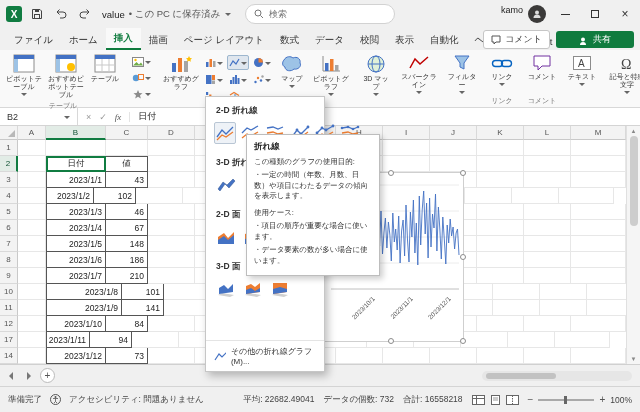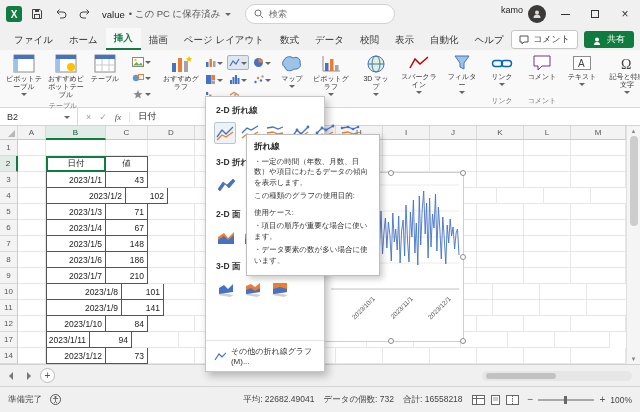--- a/index.html
+++ b/index.html
@@ -21,21 +21,21 @@
 .avatar{width:18px;height:18px;border-radius:50%;background:#3b3a39;display:flex;align-items:center;justify-content:center}
 .winbtn{width:30px;height:28px;display:flex;align-items:center;justify-content:center;color:#333}
 .min-glyph{width:9px;height:1px;background:#333}
 .max-glyph{width:8px;height:8px;border:1px solid #333}
 
 .tabsrow{height:22px;background:#f0f0f0;display:flex;align-items:flex-end;padding-left:6px;position:relative}
 .rtab{padding:4px 8px 3px;font-size:9.5px;color:#333;white-space:nowrap}
 .rtab.active{color:#0f7b3e;font-weight:bold;border-bottom:2px solid #0f7b3e;background:#f9f9f9}
 .tabs-right{position:absolute;right:6px;top:2px;display:flex;gap:6px;align-items:center}
 .cmt-btn{border:1px solid #c6c6c6;border-radius:3px;background:#fff;padding:2px 7px;display:flex;gap:4px;align-items:center;color:#333}
-.share-btn{background:#0f7b3e;border-radius:3px;color:#fff;padding:2px 9px;display:flex;gap:4px;align-items:flex-end}
+.share-btn{background:#0f7b3e;border-radius:3px;color:#fff;padding:2px 23px;display:flex;gap:4px;align-items:flex-end}
 
 .ribbon{height:58px;background:#f9f9f9;border-bottom:1px solid #d8d8d8;display:flex;align-items:stretch;padding:2px 2px 0;position:relative}
 .rgroup{display:flex;flex-direction:column;align-items:center;padding:0 2px}
 .rgroup .items{display:flex;align-items:flex-start;flex:1}
 .glabel{font-size:7px;color:#777;padding:0 0 2px;height:11px}
 .rdiv{width:1px;background:#e2e2e2;margin:4px 1px}
 .bigbtn{display:flex;flex-direction:column;align-items:center;gap:1px;padding:2px 1px;font-size:7px;color:#333;text-align:center;line-height:1.15}
 .w34{width:34px}.w40{width:40px}.w44{width:44px}
 .caret{width:0;height:0;border-left:3px solid transparent;border-right:3px solid transparent;border-top:3px solid #666;display:inline-block;margin-top:1px}
 .minigrid{display:flex;flex-direction:column;gap:2px;padding:3px 2px}
@@ -538,38 +538,38 @@
       <div class="gc" style="width:47px"></div>
       <div class="gc" style="width:47px"></div>
       <div class="gc" style="width:47px"></div>
       <div class="gc" style="width:47px"></div>
       <div class="gc" style="width:47px"></div>
       <div class="gc" style="width:55px"></div>
     </div>
     <div class="g-row">
       <div class="rh">4</div>
       <div class="gc" style="width:28px"></div>
-      <div class="gc tbl bl rgt" style="width:80px">2023/1/2</div>
+      <div class="gc tbl bl rgt" style="width:48px">2023/1/2</div>
       <div class="gc tbl rgt" style="width:42px">102</div>
       <div class="gc" style="width:47px"></div>
       <div class="gc" style="width:47px"></div>
       <div class="gc" style="width:47px"></div>
       <div class="gc" style="width:47px"></div>
       <div class="gc" style="width:47px"></div>
       <div class="gc" style="width:47px"></div>
       <div class="gc" style="width:47px"></div>
       <div class="gc" style="width:47px"></div>
       <div class="gc" style="width:47px"></div>
       <div class="gc" style="width:55px"></div>
     </div>
     <div class="g-row">
       <div class="rh">5</div>
       <div class="gc" style="width:28px"></div>
       <div class="gc tbl bl rgt" style="width:60px">2023/1/3</div>
-      <div class="gc tbl rgt" style="width:42px">71</div>
+      <div class="gc tbl rgt" style="width:42px">46</div>
       <div class="gc" style="width:47px"></div>
       <div class="gc" style="width:47px"></div>
       <div class="gc" style="width:47px"></div>
       <div class="gc" style="width:47px"></div>
       <div class="gc" style="width:47px"></div>
       <div class="gc" style="width:47px"></div>
       <div class="gc" style="width:47px"></div>
       <div class="gc" style="width:47px"></div>
       <div class="gc" style="width:47px"></div>
       <div class="gc" style="width:55px"></div>
@@ -859,22 +859,22 @@
   <div class="menu-foot">
     <svg width="14" height="12">
         <polyline points="1,10 5,4 8,7 13,2" fill="none" stroke="#4472c4" stroke-width="1.2"></polyline>
       </svg>
     <span>その他の折れ線グラフ(M)...</span>
   </div>
 </div>
 
 <div class="supertip">
   <div class="tt-title">折れ線</div>
+  <p>この種類のグラフの使用目的:</p>
   <p>・一定の時間（年数、月数、日数）や項目にわたるデータの傾向を表示します。</p>
-  <p>この種類のグラフの使用目的:</p>
   <p style="margin-top:6px">使用ケース:</p>
   <p>・項目の順序が重要な場合に使います。</p>
   <p>・データ要素の数が多い場合に使います。</p>
 </div>
 
 <div class="sheetbar">
   <div class="navarr">
     <svg width="6" height="8">
         <path d="M5 0 L1 4 L5 8 Z" fill="#777"></path>
       </svg>
@@ -890,20 +890,21 @@
     </div>
 </div>
 
 <div class="statusbar">
   <span>準備完了</span>
   <svg width="11" height="11">
       <circle cx="5.5" cy="5.5" r="5" fill="none" stroke="#555"></circle>
       <circle cx="5.5" cy="3" r="1" fill="#555"></circle>
       <path d="M3 4.5 h5 M5.5 4.5 v3 M4 9 l1.5-1.5 M7 9 L5.5 7.5" stroke="#555" fill="none" stroke-width="0.8"></path>
     </svg>
+  <span>アクセシビリティ: 問題ありません</span>
   <div class="sb-right">
     <span>平均: 22682.49041</span>
     <span>データの個数: 732</span>
     <span>合計: 16558218</span>
     <div class="viewics">
       <svg width="13" height="10">
           <rect x="0.5" y="0.5" width="12" height="9" fill="#fff" stroke="#666"></rect>
           <line x1="0.5" y1="3.5" x2="12.5" y2="3.5" stroke="#666"></line>
           <line x1="4.5" y1="0.5" x2="4.5" y2="9.5" stroke="#666"></line>
         </svg>

